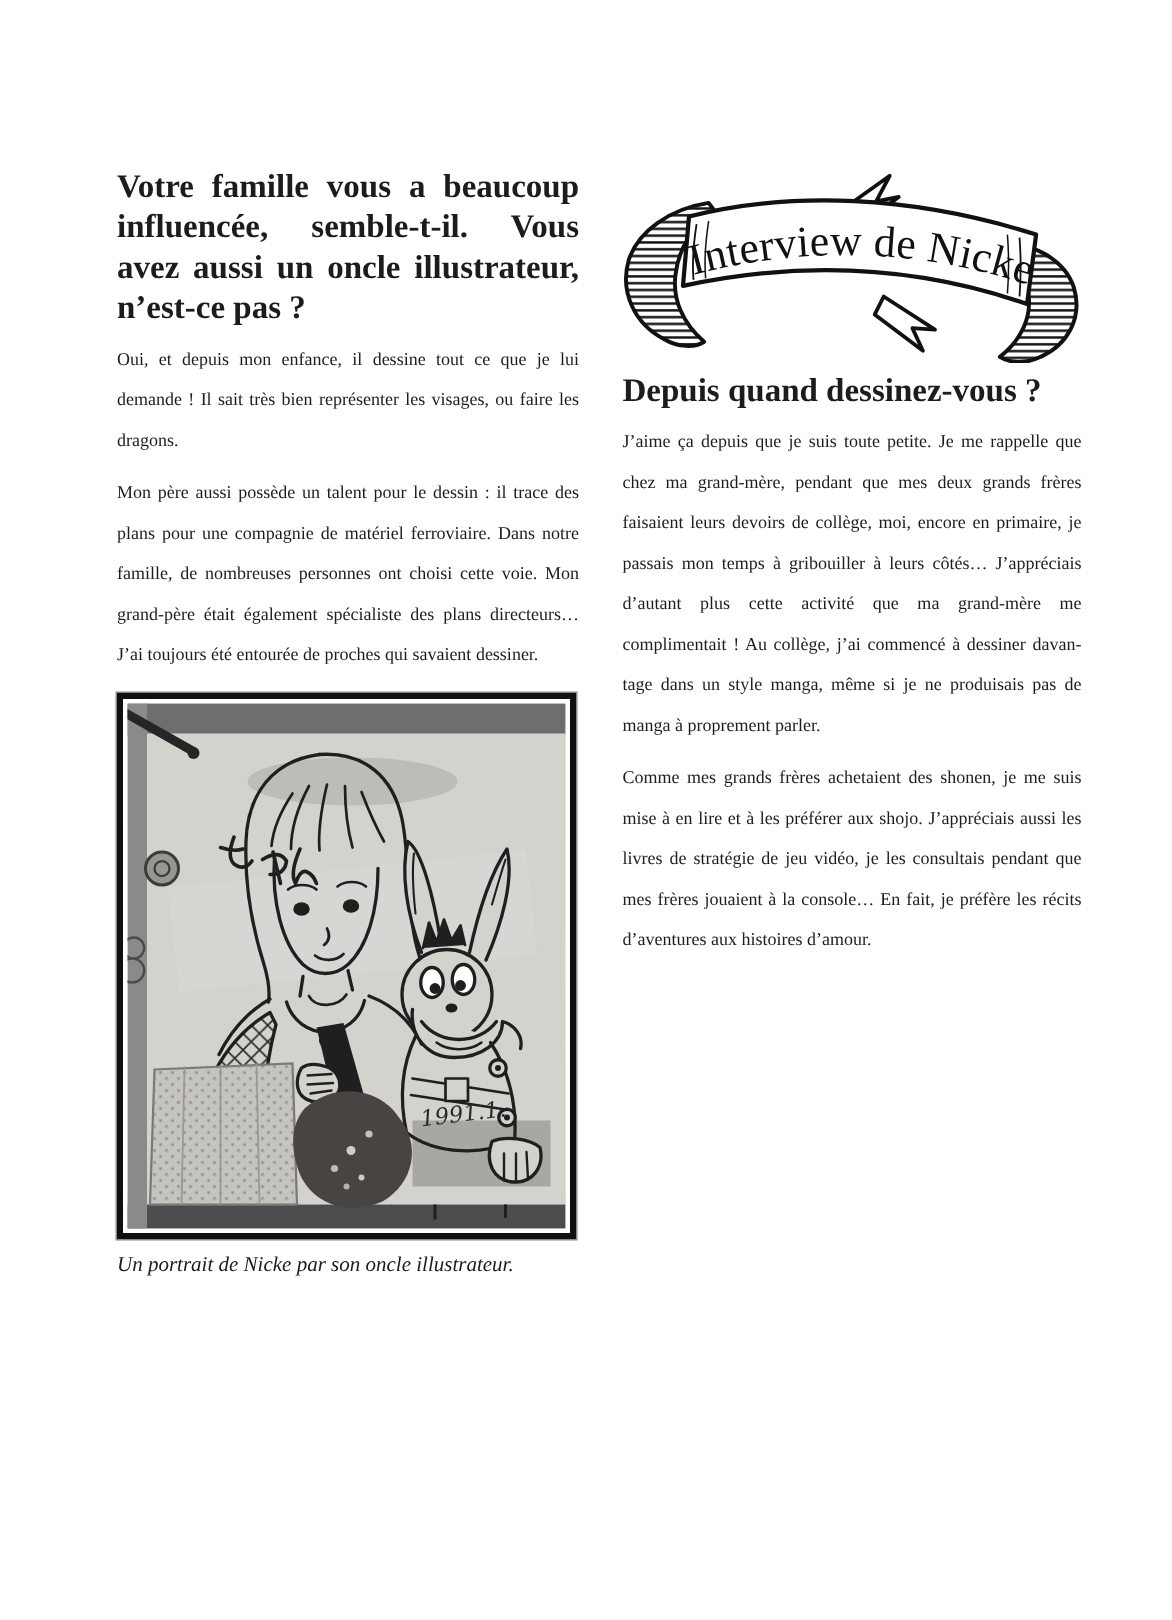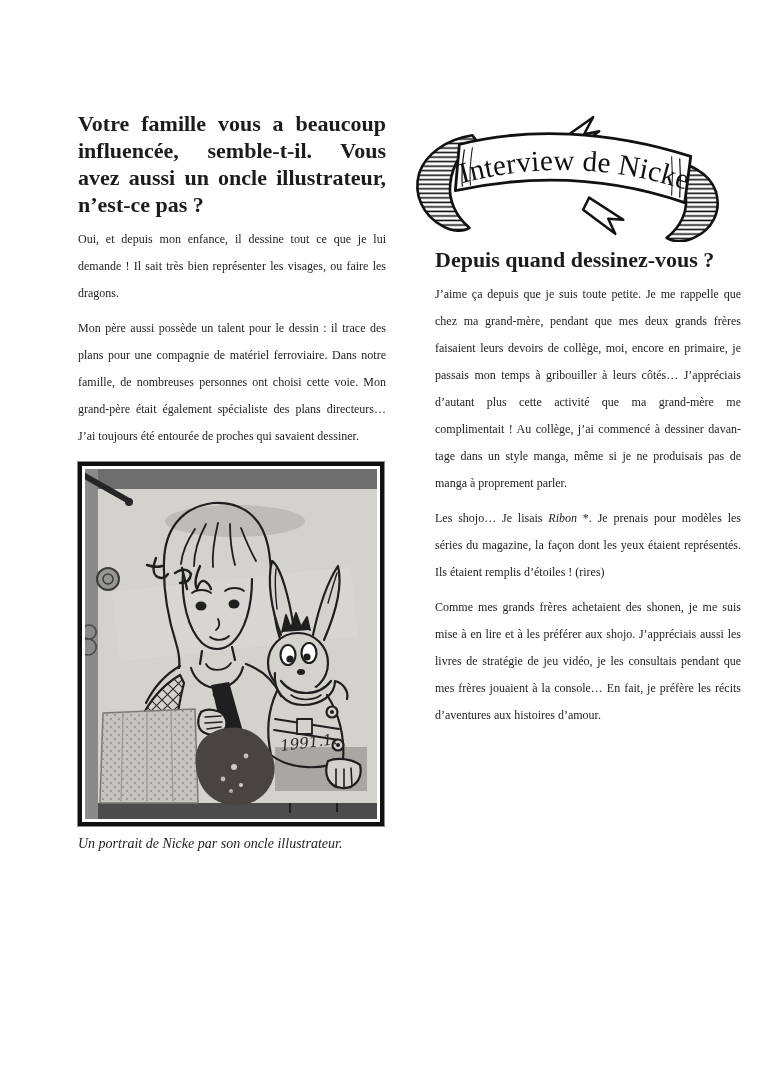--- a/index.html
+++ b/index.html
@@ -4,21 +4,21 @@
 <style>
   html,body { margin:0; padding:0; }
   body {
     width:781px; height:1080px; background:#ffffff;
     font-family:"Liberation Serif", serif; color:#1c1c1c;
   }
   .page { position:relative; width:781px; height:1080px; background:#fff; overflow:hidden; }
 
   .col { position:absolute; }
   .col-left  { left:78px;  top:110px; width:308px; }
-  .col-right { left:415px; top:246px; width:306px;margin-left:20px; }
+  .col-right { left:415px; top:246px; width:306px; }
 
   .q {
     font-size:22px; font-weight:bold; line-height:27px;
     text-align:justify; margin:18px 0 8px 0;
   }
   .q.first { margin-top:0; }
   .a {
     font-size:12px; line-height:27px; text-align:justify;
     margin:0 0 8px 0; hyphens:manual;
   }
@@ -192,19 +192,18 @@
       <text font-size="29" fill="#111" style="font-family:'Liberation Serif',serif; letter-spacing:0.2px;">
         <textPath href="#bannerCurve" xlink:href="#bannerCurve" startOffset="50%" text-anchor="middle">Interview de Nicke</textPath>
       </text>
     </svg>
   </header>
 
   <section class="col col-right">
     <h3 class="q first">Depuis quand dessinez-vous ?</h3>
     <p class="a">J’aime ça depuis que je suis toute petite. Je me rappelle que chez ma grand-mère, pendant que mes deux grands frères faisaient leurs devoirs de collège, moi, encore en primaire, je passais mon temps à gribouiller à leurs côtés… J’appréciais d’autant plus cette acti­vité que ma grand-mère me complimentait ! Au collège, j’ai commencé à dessiner davan­tage dans un style manga, même si je ne pro­duisais pas de manga à proprement parler.</p>
 
-    <p class="a"><span>Les shojo… Je lisais </span><i>Ribon</i><span> *. Je prenais pour modèles les séries du magazine, la façon dont les yeux étaient représentés. Ils étaient rem­plis d’étoiles ! (rires)</span></p>
 
     <p class="a">Comme mes grands frères achetaient des shonen, je me suis mise à en lire et à les pré­férer aux shojo. J’appréciais aussi les livres de stratégie de jeu vidéo, je les consultais pen­dant que mes frères jouaient à la console… En fait, je préfère les récits d’aventures aux histoires d’amour.</p>
 
   </section>
 
 </div>
 
 </body></html>

